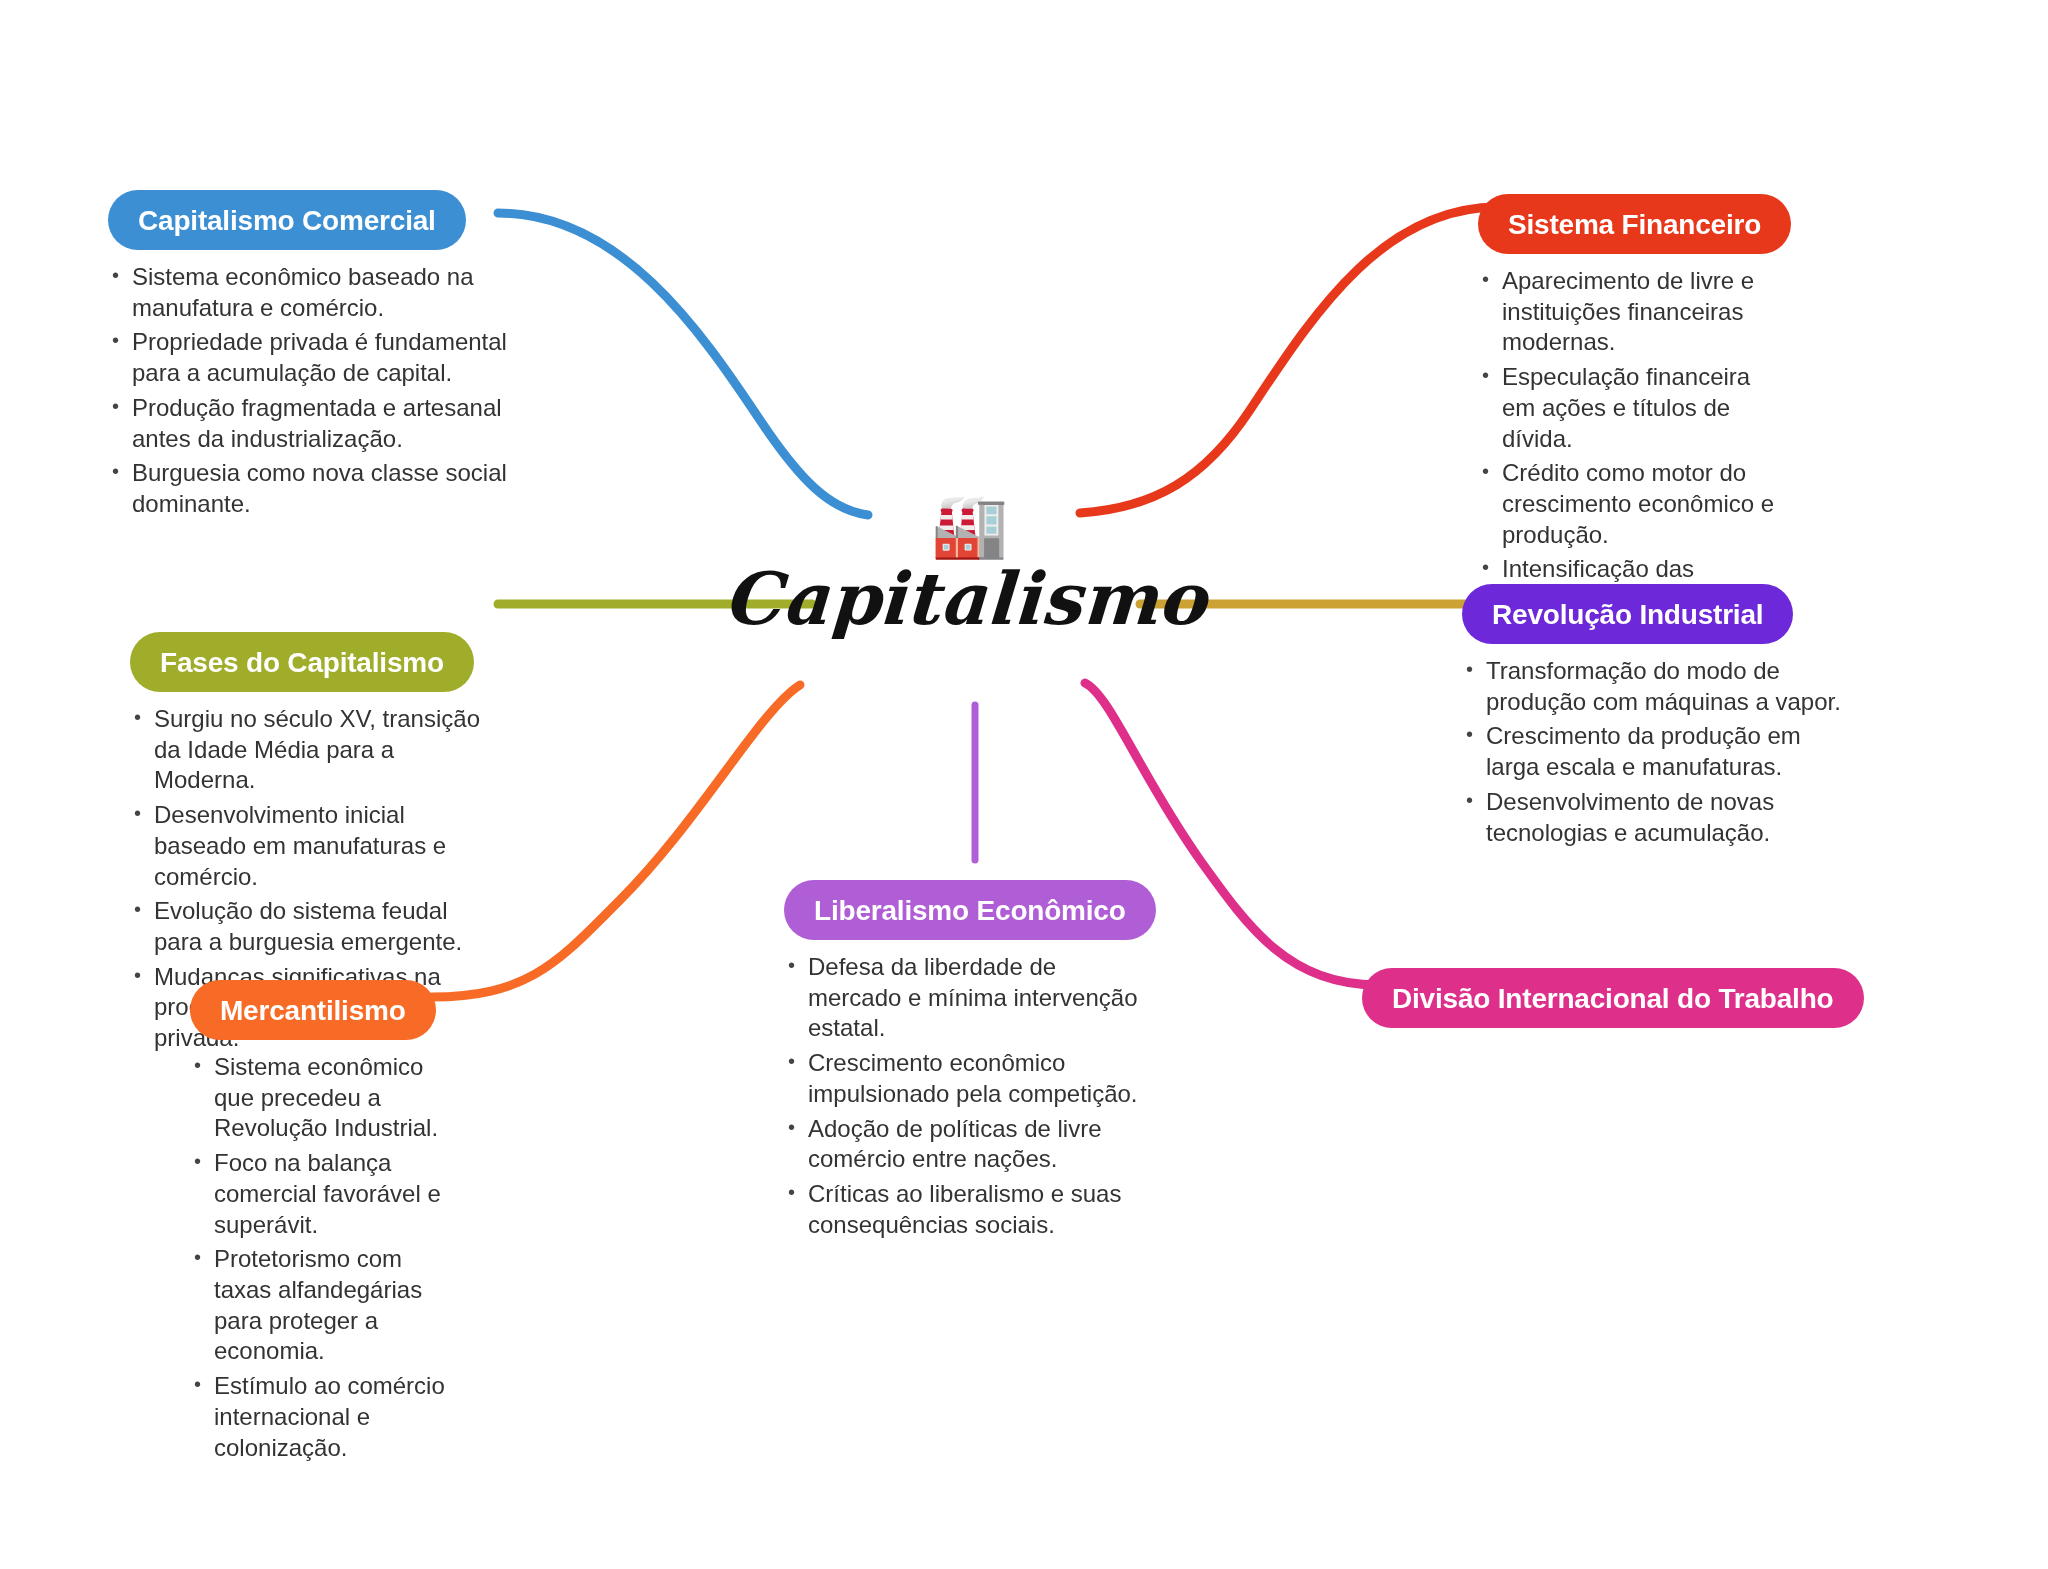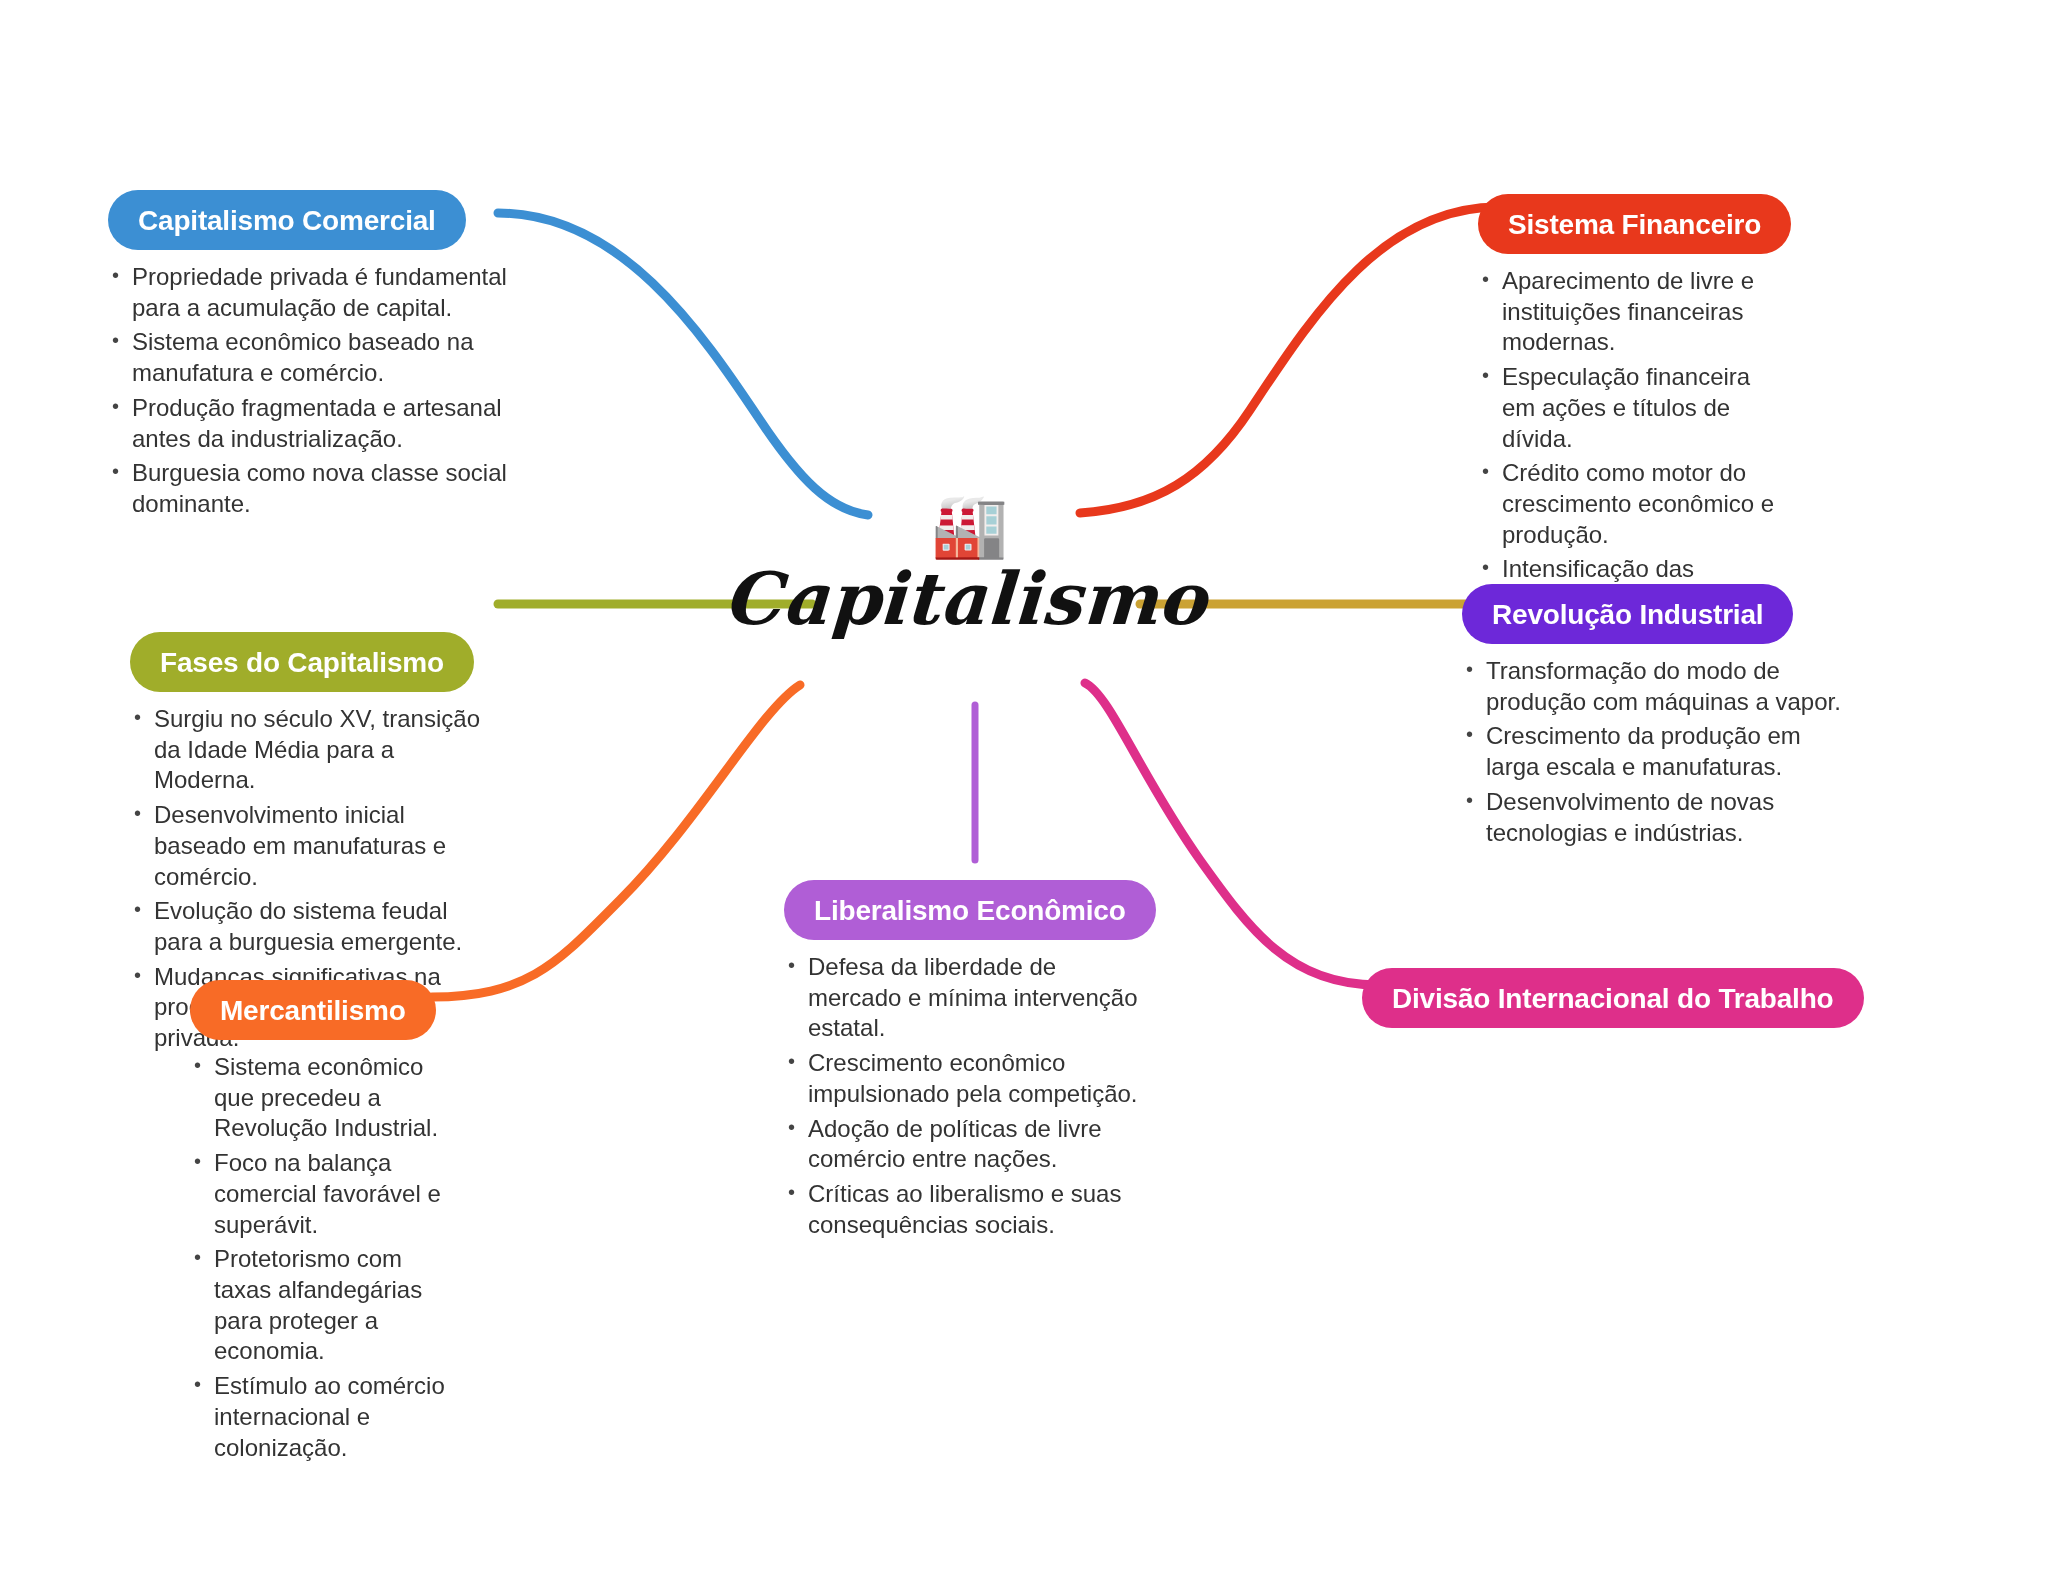--- a/index.html
+++ b/index.html
@@ -128,22 +128,22 @@
   </svg>
 
   <div class="center-node" style="left: 820px; top: 495px; width: 300px;">
     <span class="center-icon">🏭</span>
     <span class="center-title">Capitalismo</span>
   </div>
 
   <div class="branch" id="branch-capitalismo-comercial">
     <span class="pill" style="background:#3C8FD3;">Capitalismo Comercial</span>
     <ul class="bullets">
+      <li>Sistema econômico baseado na manufatura e comércio.</li>
       <li>Propriedade privada é fundamental para a acumulação de capital.</li>
-      <li>Sistema econômico baseado na manufatura e comércio.</li>
       <li>Produção fragmentada e artesanal antes da industrialização.</li>
       <li>Burguesia como nova classe social dominante.</li>
     </ul>
   </div>
 
   <div class="branch" id="branch-sistema-financeiro">
     <span class="pill" style="background:#E8381C;">Sistema Financeiro</span>
     <ul class="bullets">
       <li>Aparecimento de livre e instituições financeiras modernas.</li>
       <li>Especulação financeira em ações e títulos de dívida.</li>
@@ -160,21 +160,21 @@
       <li>Evolução do sistema feudal para a burguesia emergente.</li>
       <li>Mudanças significativas na produção e propriedade privada.</li>
     </ul>
   </div>
 
   <div class="branch" id="branch-revolucao">
     <span class="pill" style="background:#6d28d9;">Revolução Industrial</span>
     <ul class="bullets">
       <li>Transformação do modo de produção com máquinas a vapor.</li>
       <li>Crescimento da produção em larga escala e manufaturas.</li>
-      <li>Desenvolvimento de novas tecnologias e indústrias.</li>
+      <li>Desenvolvimento de novas tecnologias e acumulação.</li>
     </ul>
   </div>
 
   <div class="branch" id="branch-mercantilismo">
     <span class="pill" style="background:#F86B26;">Mercantilismo</span>
     <ul class="bullets">
       <li>Sistema econômico que precedeu a Revolução Industrial.</li>
       <li>Foco na balança comercial favorável e superávit.</li>
       <li>Protetorismo com taxas alfandegárias para proteger a economia.</li>
       <li>Estímulo ao comércio internacional e colonização.</li>

